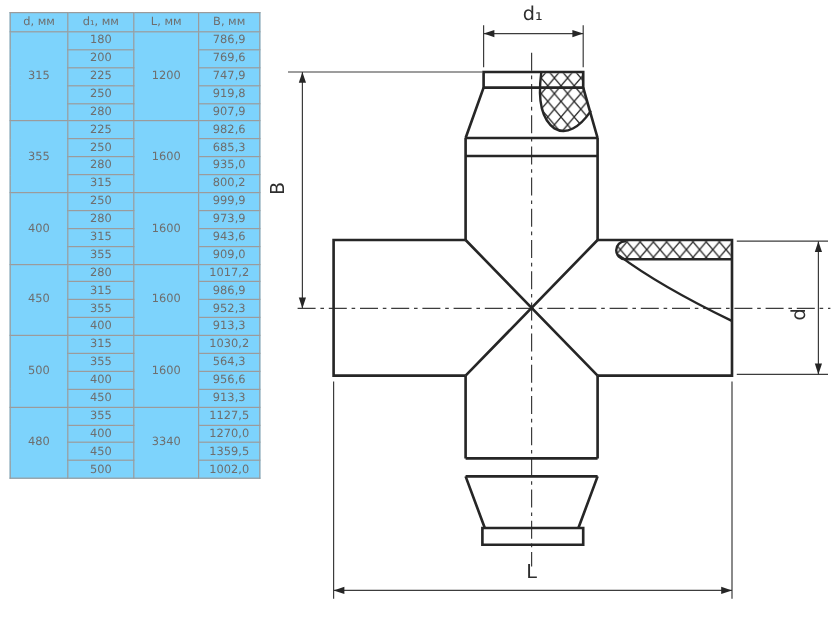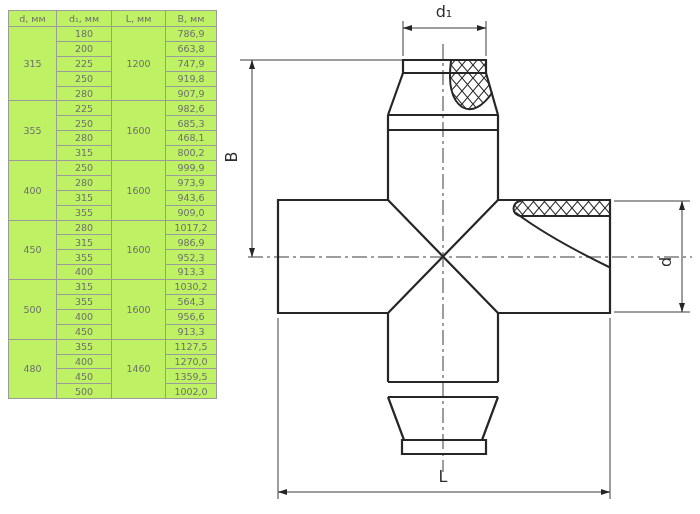--- a/index.html
+++ b/index.html
@@ -5,21 +5,21 @@
   html,body{margin:0;padding:0;}
   body{
     width:700px;height:514px;position:relative;background:#ffffff;
     font-family:"DejaVu Sans","Liberation Sans",sans-serif;
     overflow:hidden;
   }
   
   .spec-table{
     position:absolute;left:8px;top:10px;
     border-collapse:collapse;table-layout:fixed;
-    background:#bef264;
+    background:#7dd3fc;
   }
   .spec-table th,.spec-table td{
     border:1px solid #9b9b9b;
     color:#6e6e6e;
     font-size:9.5px;font-weight:normal;
     text-align:center;vertical-align:middle;
     padding:0;line-height:1;
     height:13.9px;
     font-family:"DejaVu Sans",sans-serif;
   }
@@ -54,21 +54,21 @@
   </thead>
   <tbody>
       <tr>
         <td rowspan="5">315</td>
         <td>180</td>
         <td rowspan="5">1200</td>
         <td>786,9</td>
       </tr>
       <tr>
         <td>200</td>
-        <td>663,8</td>
+        <td>769,6</td>
       </tr>
       <tr>
         <td>225</td>
         <td>747,9</td>
       </tr>
       <tr>
         <td>250</td>
         <td>919,8</td>
       </tr>
       <tr>
@@ -80,21 +80,21 @@
         <td>225</td>
         <td rowspan="4">1600</td>
         <td>982,6</td>
       </tr>
       <tr>
         <td>250</td>
         <td>685,3</td>
       </tr>
       <tr>
         <td>280</td>
-        <td>468,1</td>
+        <td>935,0</td>
       </tr>
       <tr>
         <td>315</td>
         <td>800,2</td>
       </tr>
       <tr>
         <td rowspan="4">400</td>
         <td>250</td>
         <td rowspan="4">1600</td>
         <td>999,9</td>
@@ -143,21 +143,21 @@
         <td>400</td>
         <td>956,6</td>
       </tr>
       <tr>
         <td>450</td>
         <td>913,3</td>
       </tr>
       <tr>
         <td rowspan="4">480</td>
         <td>355</td>
-        <td rowspan="4">1460</td>
+        <td rowspan="4">3340</td>
         <td>1127,5</td>
       </tr>
       <tr>
         <td>400</td>
         <td>1270,0</td>
       </tr>
       <tr>
         <td>450</td>
         <td>1359,5</td>
       </tr>

